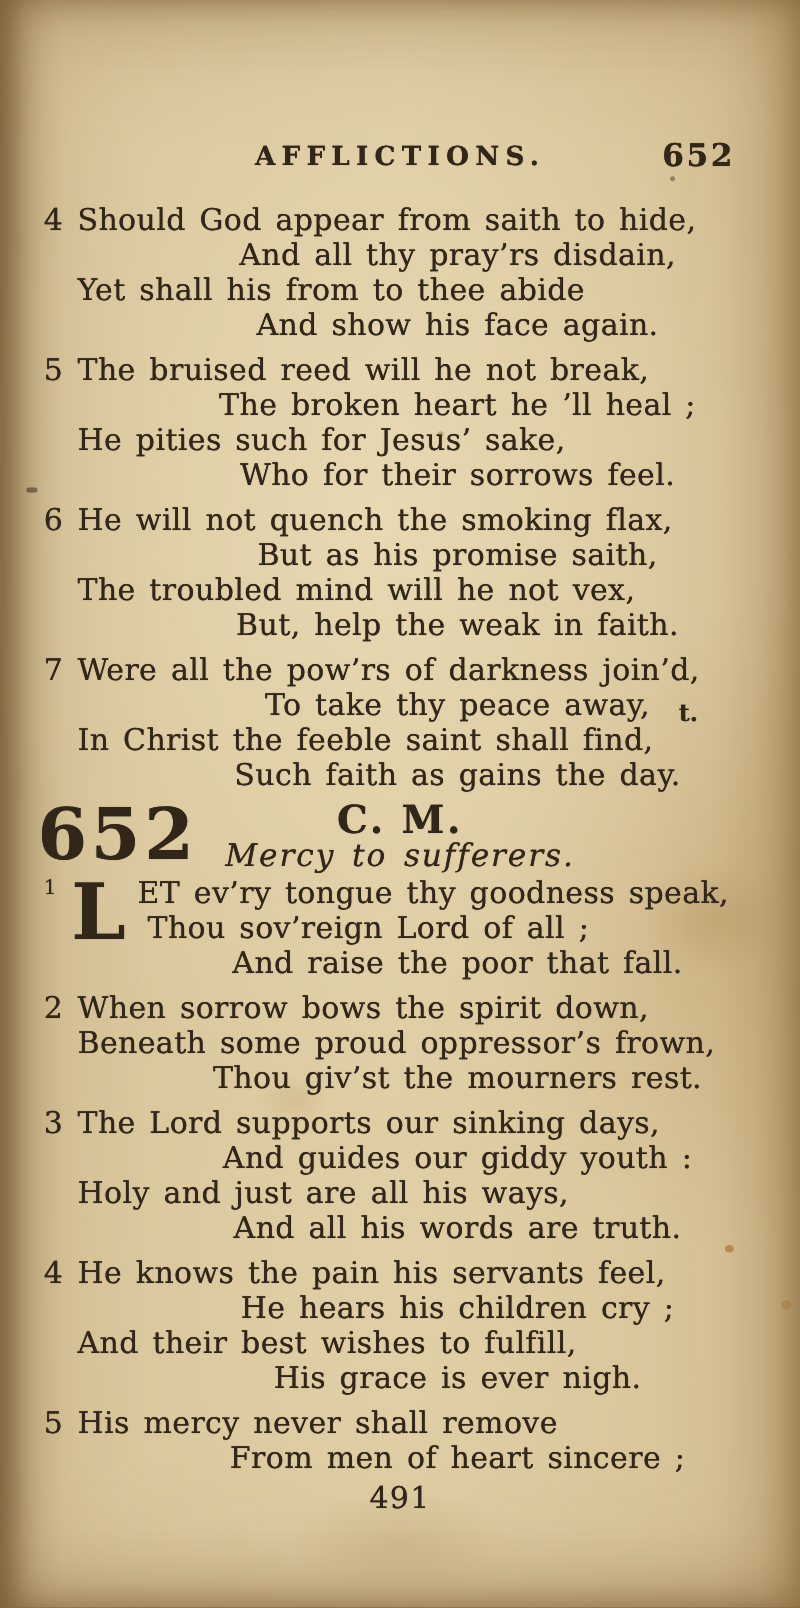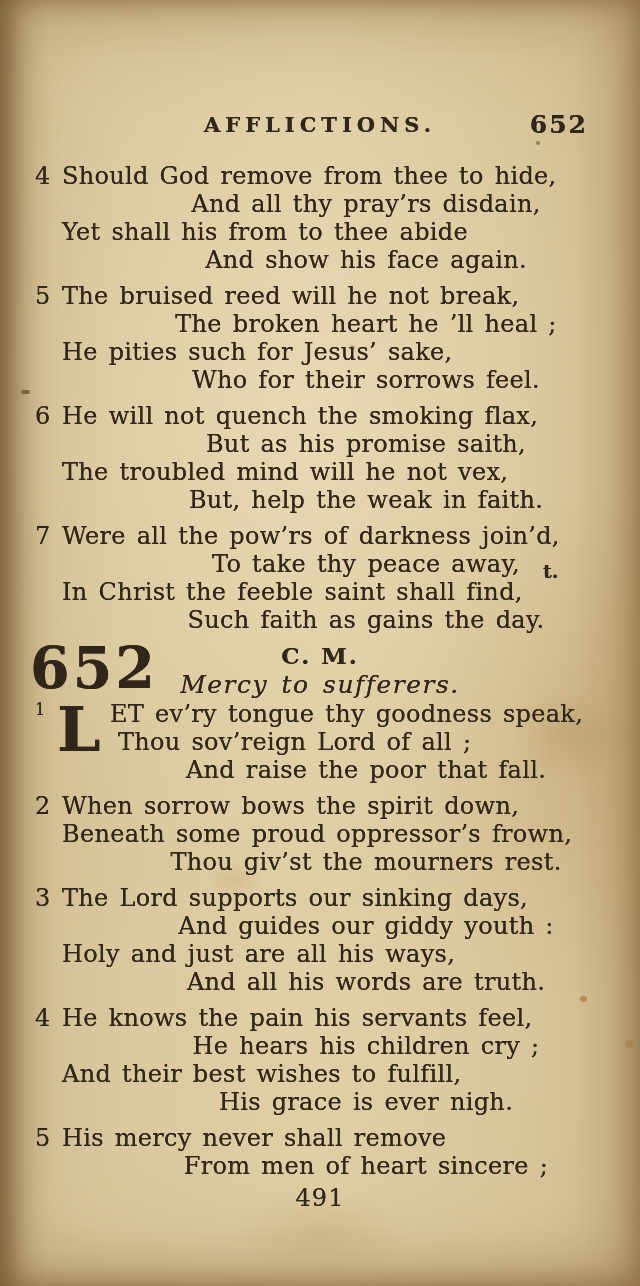--- a/index.html
+++ b/index.html
@@ -47,21 +47,21 @@
 
   
   .printer-mark{ position:absolute; left:543px; top:560px; font-size:19px; font-weight:bold; }
 
   
   .hymn-heading{ position:relative; height:58px; }
   .hymn-number-big{
     position:absolute; left:30px; top:-4px;
     font-size:57px; font-weight:bold; letter-spacing:3px; line-height:60px;
   }
-  .hymn-meter{ text-align:center; font-weight:bold; font-size:23px;
+  .hymn-meter{ text-align:center; font-weight:bold; font-size:31px;
                letter-spacing:2px; line-height:28px; }
   .hymn-title{ text-align:center; font-style:italic; font-size:25px;
                letter-spacing:1.5px; word-spacing:4px; line-height:30px; }
 
   
   .verse-first .fl1{ padding-left:110px; }
   .verse-first .fl2{ padding-left:118px; }
   .dropcap{
     position:absolute; left:57px; top:4px;
     font-size:62px; line-height:52px; font-weight:bold;
@@ -103,21 +103,21 @@
   <div class="content">
 
     <div class="pg-header">
       <div class="section-title ink">AFFLICTIONS.</div>
       <div class="corner-number ink">652</div>
     </div>
 
     <div class="verses">
 
       <div class="verse">
-        <div class="line line-a ink"><span class="vnum">4</span><span>Should God remove from thee to hide,</span></div>
+        <div class="line line-a ink"><span class="vnum">4</span><span>Should God appear from saith to hide,</span></div>
         <div class="line line-b ink">And all thy pray’rs disdain,</div>
         <div class="line line-a ink">Yet shall his from to thee abide</div>
         <div class="line line-b ink">And show his face again.</div>
       </div>
 
       <div class="verse">
         <div class="line line-a ink"><span class="vnum">5</span><span>The bruised reed will he not break,</span></div>
         <div class="line line-b ink">The broken heart he ’ll heal ;</div>
         <div class="line line-a ink">He pities such for Jesus’ sake,</div>
         <div class="line line-b ink">Who for their sorrows feel.</div>

